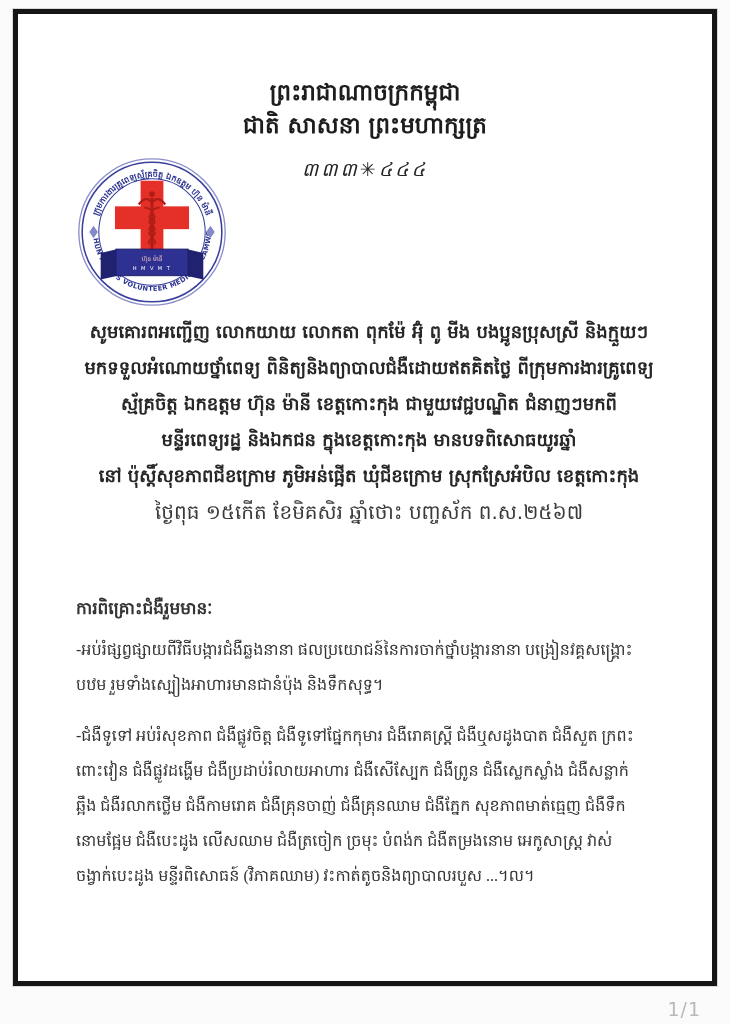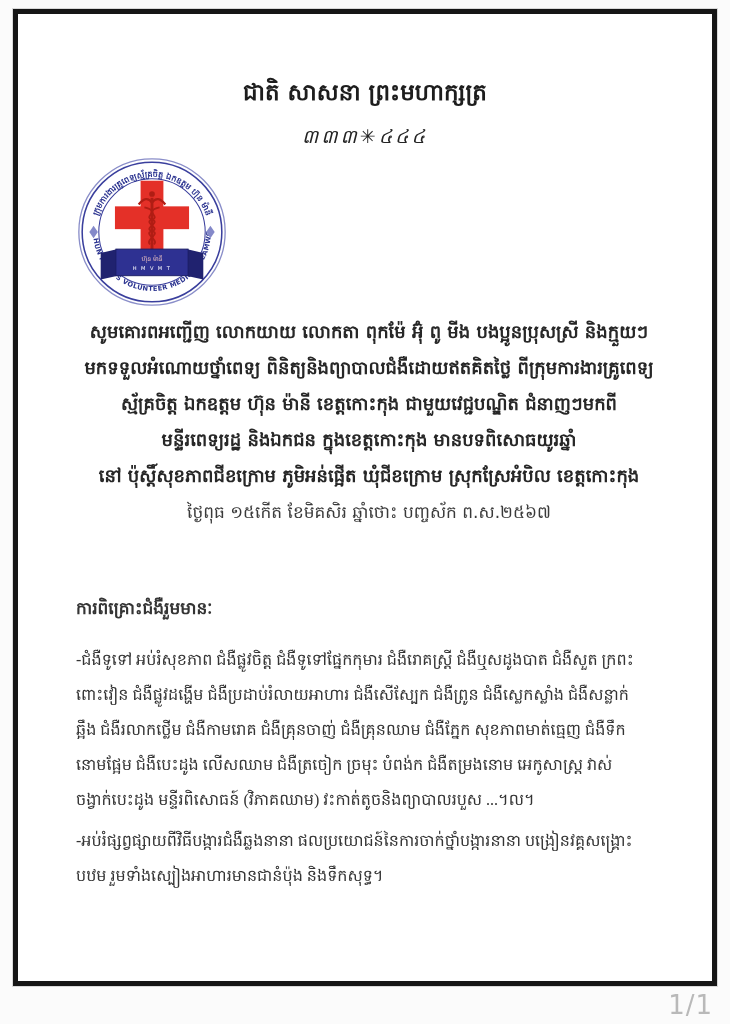--- a/index.html
+++ b/index.html
@@ -19,43 +19,44 @@
   .motto{font-weight:700;font-size:23px;color:#1d1d1d;white-space:nowrap;}
   .motto.l2{margin-top:0;}
   .ornament{margin-top:13px;font-size:19px;letter-spacing:3px;color:#242424;white-space:nowrap;font-style:italic;}
   .logo{position:absolute;left:58px;top:142px;width:152px;height:152px;}
   .logo svg{width:100%;height:100%;}
   .invitation{
     position:absolute;top:300px;left:52px;right:44px;text-align:center;
     font-size:18px;font-weight:700;line-height:36px;color:#272727;
   }
   .inv-line{white-space:nowrap;overflow:hidden;}
-  .schedule{font-size:17px;font-weight:500;color:#3a3a3a;}
+  .schedule{font-size:20px;font-weight:500;color:#3a3a3a;}
   .sched-line{white-space:nowrap;overflow:hidden;line-height:36px;}
   .consult{
     position:absolute;top:578px;left:58px;right:40px;
     font-size:16px;line-height:35px;color:#343434;font-family:Liberation Serif, serif;
   }
   .consult .heading{font-weight:700;font-size:17px;line-height:34px;white-space:nowrap;}
   .para{margin-top:6px;}
   .para.p2{margin-top:16px;}
   .para-line{white-space:nowrap;overflow:hidden;}
   .page-indicator{
-    position:absolute;right:17px;bottom:4px;
-    font-size:26px;color:#b9b9b9;letter-spacing:1px;
+    position:absolute;right:29px;bottom:4px;
+    font-size:19px;color:#b9b9b9;letter-spacing:1px;
   }
 </style>
 </head>
 <body>
 
 <div class="viewport">
 
   <div class="page">
 
     <header class="kh-header">
+      <div class="motto l1">ព្រះរាជាណាចក្រកម្ពុជា</div>
       <div class="motto l2">ជាតិ សាសនា ព្រះមហាក្សត្រ</div>
       <div class="ornament">៣៣៣✳៤៤៤</div>
     </header>
 
     <div class="logo">
       <svg viewBox="0 0 160 160" xmlns="http://www.w3.org/2000/svg">
         <circle cx="80" cy="80" r="77" fill="#ffffff" stroke="#8a8ec9" stroke-width="1.4"></circle>
         <circle cx="80" cy="80" r="73.5" fill="none" stroke="#3a3f9d" stroke-width="1.6"></circle>
         <circle cx="80" cy="80" r="56" fill="none" stroke="#3a3f9d" stroke-width="1.1"></circle>
 
@@ -103,30 +104,30 @@
       <div class="inv-line">ស្ម័គ្រចិត្ត ឯកឧត្តម ហ៊ុន ម៉ានី ខេត្តកោះកុង ជាមួយវេជ្ជបណ្ឌិត ជំនាញៗមកពី</div>
       <div class="inv-line">មន្ទីរពេទ្យរដ្ឋ និងឯកជន ក្នុងខេត្តកោះកុង មានបទពិសោធយូរឆ្នាំ</div>
       <div class="inv-line">នៅ ប៉ុស្ដិ៍សុខភាពជីខក្រោម ភូមិអន់ផ្អើត ឃុំជីខក្រោម ស្រុកស្រែអំបិល ខេត្តកោះកុង</div>
       <div class="schedule">
         <div class="sched-line">ថ្ងៃពុធ ១៥កើត ខែមិគសិរ ឆ្នាំថោះ បញ្ចស័ក ព.ស.២៥៦៧</div>
       </div>
     </section>
 
     <section class="consult">
       <div class="heading">ការពិគ្រោះជំងឺរួមមានៈ</div>
+      <div class="para p1">
+        <div class="para-line">-អប់រំផ្សព្វផ្សាយពីវិធីបង្ការជំងឺឆ្លងនានា ផលប្រយោជន៍នៃការចាក់ថ្នាំបង្ការនានា បង្រៀនវគ្គសង្គ្រោះ</div>
+        <div class="para-line">បឋម រួមទាំងស្បៀងអាហារមានជានំប៉ុង និងទឹកសុទ្ធ។</div>
+      </div>
       <div class="para p2">
         <div class="para-line">-ជំងឺទូទៅ អប់រំសុខភាព ជំងឺផ្លូវចិត្ត ជំងឺទូទៅផ្នែកកុមារ ជំងឺរោគស្ត្រី ជំងឺឬសដូងបាត ជំងឺសួត ក្រពះ</div>
         <div class="para-line">ពោះវៀន ជំងឺផ្លូវដង្ហើម ជំងឺប្រដាប់រំលាយអាហារ ជំងឺសើស្បែក ជំងឺព្រូន ជំងឺស្លេកស្លាំង ជំងឺសន្លាក់</div>
         <div class="para-line">ឆ្អឹង ជំងឺរលាកថ្លើម ជំងឺកាមរោគ ជំងឺគ្រុនចាញ់ ជំងឺគ្រុនឈាម ជំងឺភ្នែក សុខភាពមាត់ធ្មេញ ជំងឺទឹក</div>
         <div class="para-line">នោមផ្អែម ជំងឺបេះដូង លើសឈាម ជំងឺត្រចៀក ច្រមុះ បំពង់ក ជំងឺតម្រងនោម អេកូសាស្ត្រ វាស់</div>
         <div class="para-line">ចង្វាក់បេះដូង មន្ទីរពិសោធន៍ (វិភាគឈាម) វះកាត់តូចនិងព្យាបាលរបួស ...។ល។</div>
-      </div>
-      <div class="para p1">
-        <div class="para-line">-អប់រំផ្សព្វផ្សាយពីវិធីបង្ការជំងឺឆ្លងនានា ផលប្រយោជន៍នៃការចាក់ថ្នាំបង្ការនានា បង្រៀនវគ្គសង្គ្រោះ</div>
-        <div class="para-line">បឋម រួមទាំងស្បៀងអាហារមានជានំប៉ុង និងទឹកសុទ្ធ។</div>
       </div>
     </section>
 
   </div>
 
   <div class="page-indicator">1/1</div>
 
 </div>
 
 </body></html>

